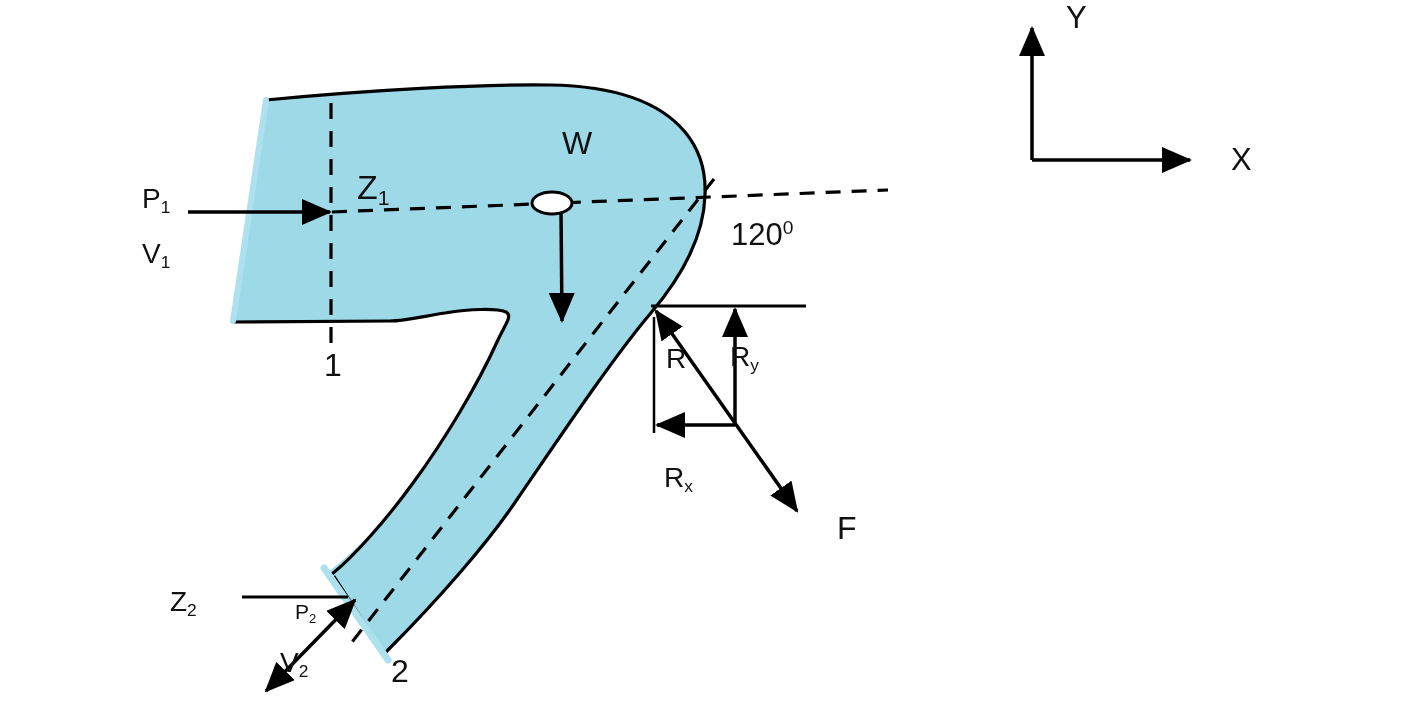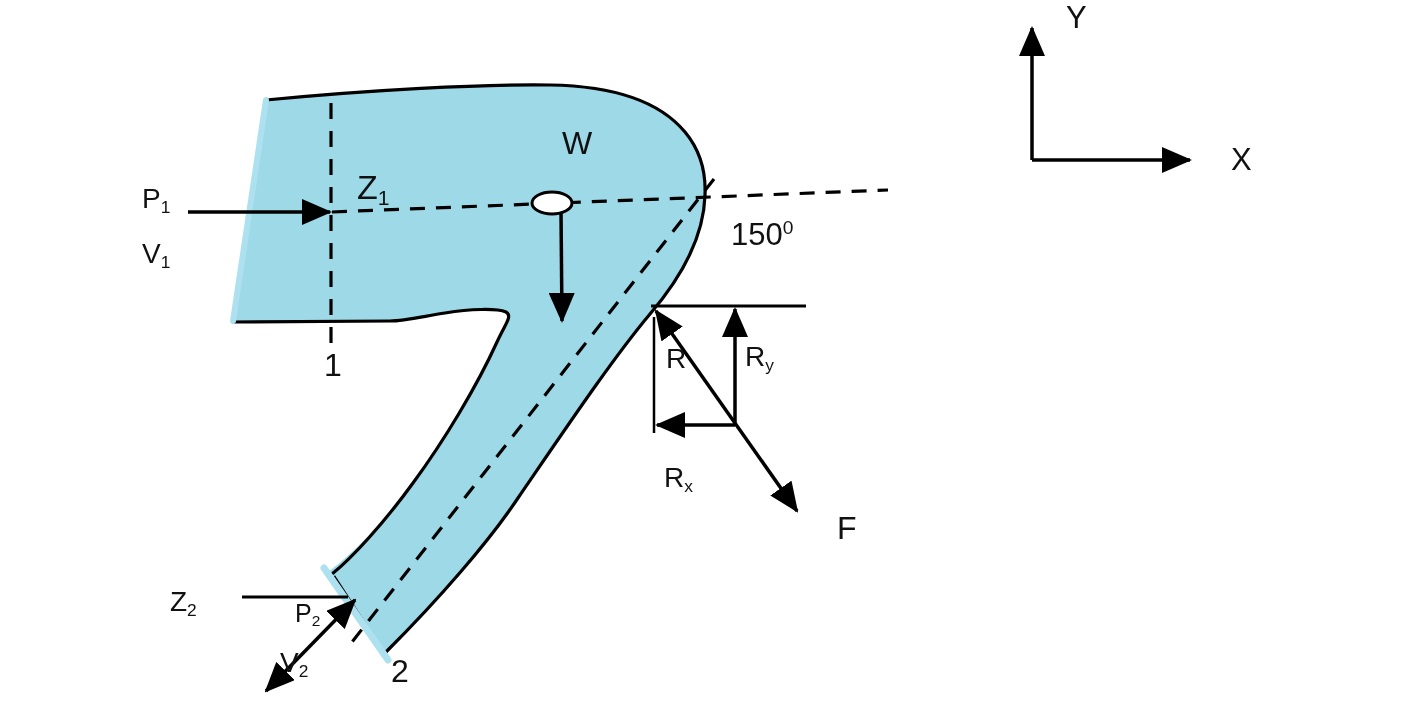--- a/index.html
+++ b/index.html
@@ -103,35 +103,35 @@
   </svg>
 
   <div class="lbl" style="left:142px;top:185px"><span>P</span><span class="sub">1</span></div>
 
   <div class="lbl" style="left:142px;top:240px"><span>V</span><span class="sub">1</span></div>
 
   <div class="lbl" style="left:357px;top:170px;font-size:34px"><span>Z</span><span class="sub">1</span></div>
 
   <div class="lbl big" style="left:562px;top:127px">W</div>
 
-  <div class="lbl" style="left:731px;top:218px;font-size:31px"><span>150</span><span class="sup">0</span></div>
+  <div class="lbl" style="left:731px;top:218px;font-size:31px"><span>120</span><span class="sup">0</span></div>
 
   <div class="lbl big" style="left:324px;top:349px">1</div>
 
   <div class="lbl" style="left:666px;top:345px">R</div>
 
-  <div class="lbl" style="left:745px;top:343px"><span>R</span><span class="sub">y</span></div>
+  <div class="lbl" style="left:730px;top:343px"><span>R</span><span class="sub">y</span></div>
 
   <div class="lbl" style="left:664px;top:464px"><span>R</span><span class="sub">x</span></div>
 
   <div class="lbl big" style="left:837px;top:512px">F</div>
 
   <div class="lbl" style="left:170px;top:588px"><span>Z</span><span class="sub">2</span></div>
 
-  <div class="lbl" style="left:295px;top:601px;font-size:25px"><span>P</span><span class="sub">2</span></div>
+  <div class="lbl" style="left:295px;top:601px;font-size:21px"><span>P</span><span class="sub">2</span></div>
 
   <div class="lbl" style="left:280px;top:649px"><span>V</span><span class="sub">2</span></div>
 
   <div class="lbl big" style="left:391px;top:655px">2</div>
 
   <div class="lbl" style="left:1066px;top:2px;font-size:31px">Y</div>
 
   <div class="lbl" style="left:1231px;top:144px;font-size:31px">X</div>
 
 </div>

